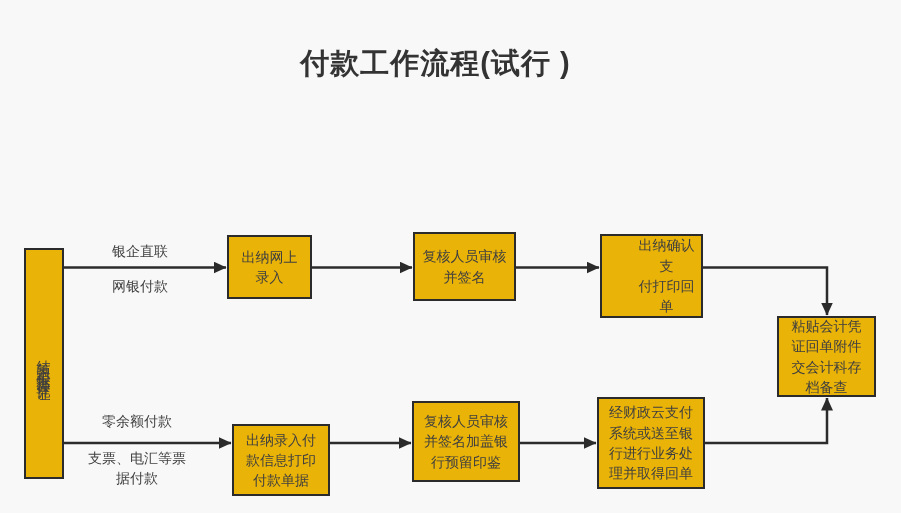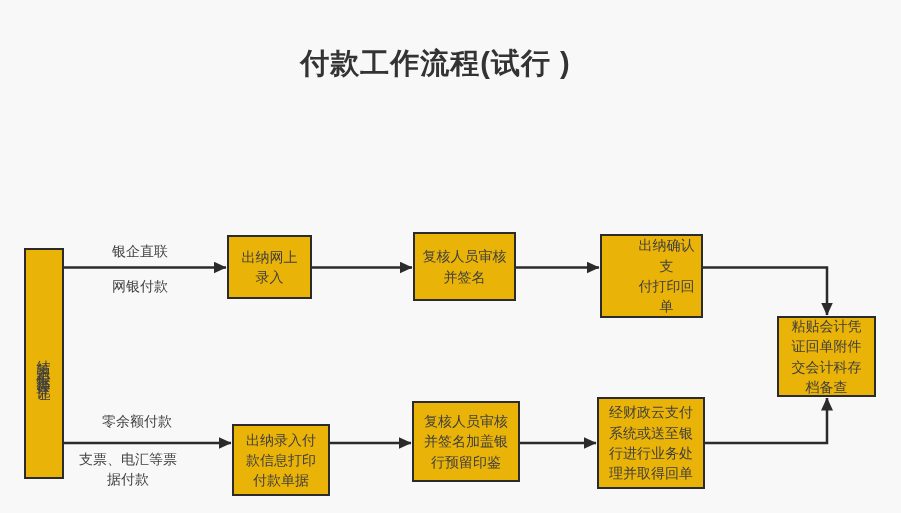--- a/index.html
+++ b/index.html
@@ -63,21 +63,21 @@
   .n-t2    { left: 413px; top: 232px; width: 103px; height: 69px; }
   .n-t3    { left: 600px; top: 234px; width: 103px; height: 84px; padding-left: 30px; }
   .n-b1    { left: 232px; top: 409px; width: 98px;  height: 72px; margin-top: 15px; }
   .n-b2    { left: 412px; top: 401px; width: 108px; height: 81px; }
   .n-b3    { left: 597px; top: 397px; width: 108px; height: 92px; }
   .n-end   { left: 777px; top: 316px; width: 99px;  height: 81px; }
   
   .l-top-above    { left: 85px; top: 241px; width: 110px; }
   .l-top-below    { left: 85px; top: 276px; width: 110px; }
   .l-bottom-above { left: 82px; top: 411px; width: 110px; }
-  .l-bottom-below { left: 64px; top: 449px; width: 128px; }
+  .l-bottom-below { left: 73px; top: 449px; width: 128px; font-family: Liberation Mono, monospace; }
 </style>
 </head>
 <body>
 
 <div class="canvas">
 
   <div class="title">付款工作流程(试行 )</div>
 
   <svg class="wires" width="901" height="513" viewBox="0 0 901 513">
     <defs>

